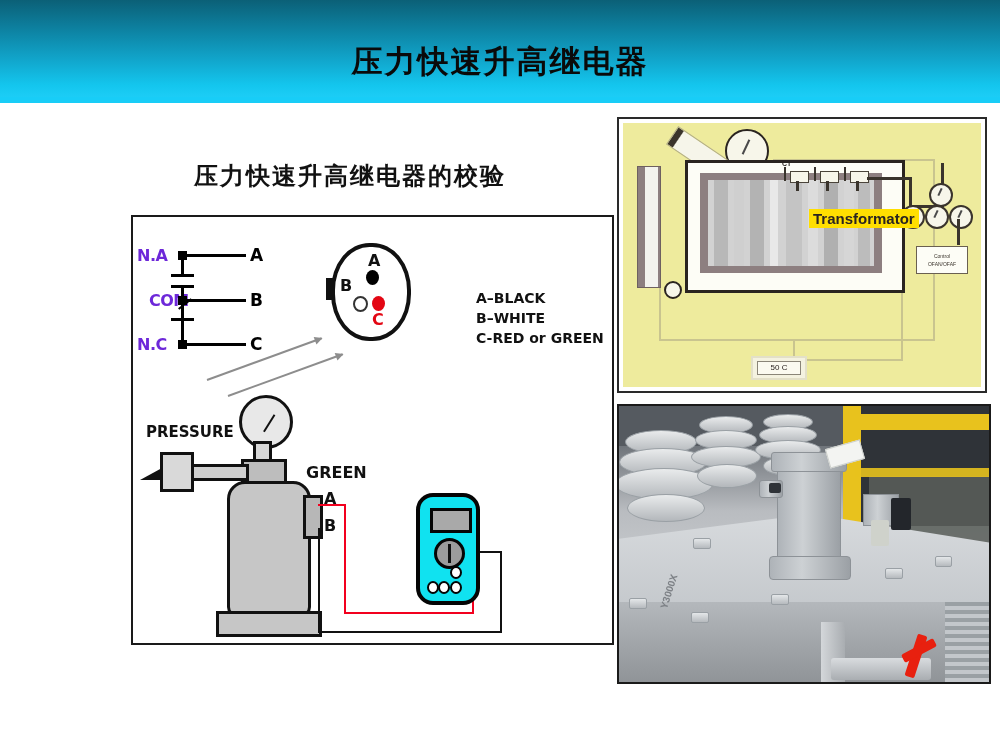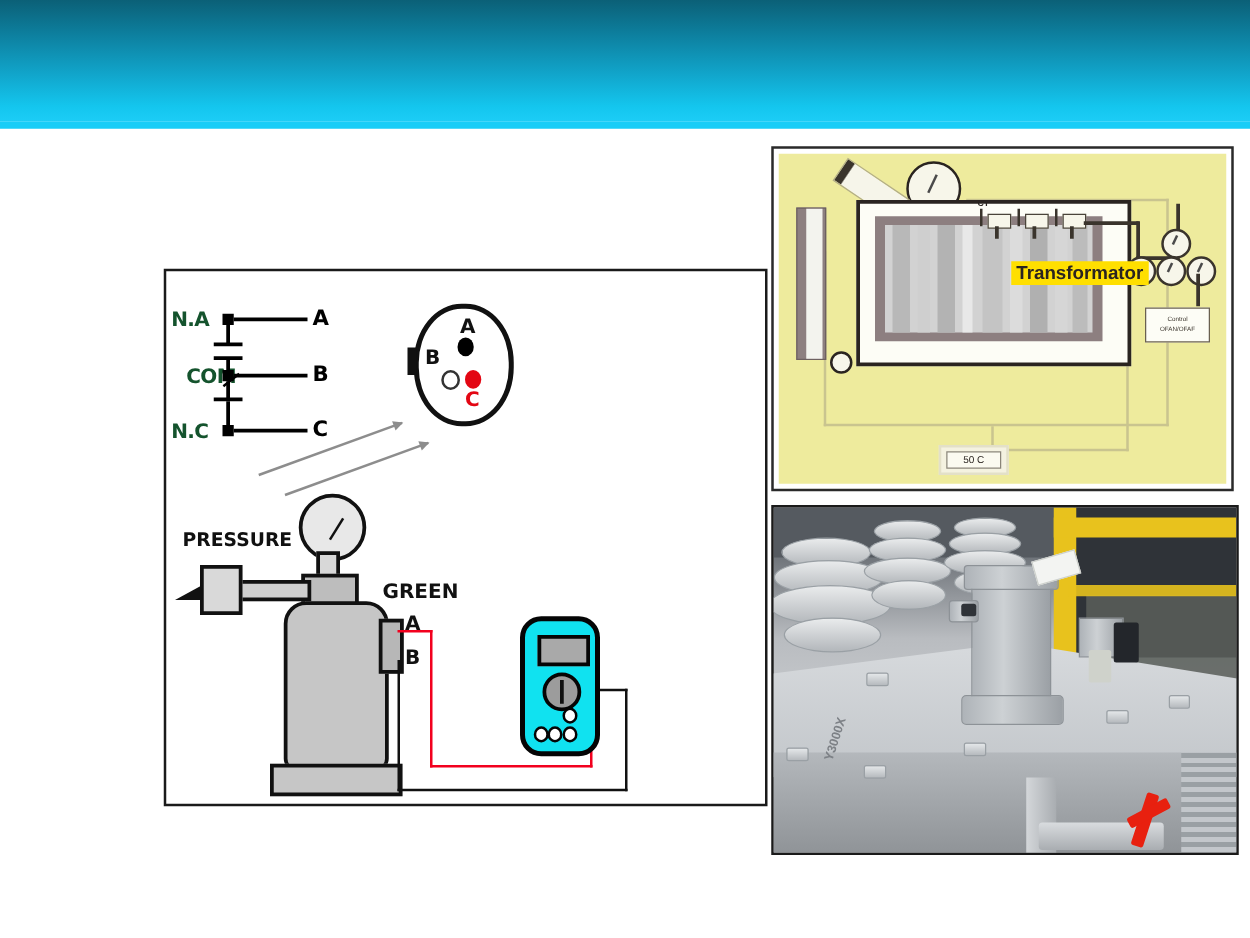--- a/index.html
+++ b/index.html
@@ -19,21 +19,21 @@
 
   
   .subtitle{position:absolute;left:135px;top:160px;width:430px;text-align:center;
             font-size:24px;font-weight:bold;color:#111;letter-spacing:2px;
             font-family:"DejaVu Sans","Liberation Sans",sans-serif;}
   .diagram-frame{position:absolute;left:131px;top:215px;width:479px;height:426px;
             border:2px solid #1a1a1a;background:#ffffff;}
 
   
   .cb{position:absolute;}
-  .cb-label{position:absolute;font-size:16px;font-weight:bold;color:#14532d;
+  .cb-label{position:absolute;font-size:16px;font-weight:bold;color:#6d28d9;
             font-family:"DejaVu Sans","Liberation Sans",sans-serif;letter-spacing:-.5px;}
   .cb-term{position:absolute;font-size:17px;font-weight:bold;color:#000;
             font-family:"DejaVu Sans","Liberation Sans",sans-serif;}
   .wire-h{position:absolute;height:3px;background:#000;}
   .wire-v{position:absolute;width:3px;background:#000;}
   .node{position:absolute;width:9px;height:9px;background:#000;}
   .contact-bar{position:absolute;height:3px;background:#000;}
 
   
   .conn{position:absolute;left:331px;top:243px;width:72px;height:90px;
@@ -163,21 +163,23 @@
   .photo-txt{position:absolute;color:#7d8186;font-size:10px;font-weight:bold;
         transform:rotate(-72deg);font-family:"Liberation Sans",sans-serif;}
 </style>
 </head>
 <body>
 
 <div class="slide">
 
   <div class="header"></div>
   <div class="header-underline"></div>
-
+  <div class="header-title">压力快速升高继电器</div>
+
+  <div class="subtitle">压力快速升高继电器的校验</div>
 
   <div class="diagram-frame">
 
     <div class="cb">
       <div class="cb-label" style="left:4px;top:29px;">N.A</div>
       <div class="cb-label" style="left:16px;top:74px;">COM</div>
       <div class="cb-label" style="left:4px;top:118px;">N.C</div>
 
       <div class="node" style="left:45px;top:34px;"></div>
       <div class="node" style="left:45px;top:79px;"></div>
@@ -194,20 +196,25 @@
       <div class="contact-bar" style="left:38px;top:101px;width:23px;"></div>
       <div class="wire-v" style="left:48px;top:88px;height:14px;"></div>
       <div class="wire-v" style="left:48px;top:104px;height:20px;"></div>
       <div style="position:absolute;left:44px;top:86px;width:16px;height:2px;background:#000;transform:rotate(-38deg);"></div>
 
       <div class="cb-term" style="left:117px;top:28px;">A</div>
       <div class="cb-term" style="left:117px;top:73px;">B</div>
       <div class="cb-term" style="left:117px;top:117px;">C</div>
     </div>
 
+    <div class="legend" style="left:343px;top:71px;">
+      <div>A–BLACK</div>
+      <div>B–WHITE</div>
+      <div>C-RED or GREEN</div>
+    </div>
 
     <div class="arrow" style="left:74px;top:162px;width:122px;transform:rotate(-20deg);"></div>
     <div class="arrow" style="left:95px;top:178px;width:122px;transform:rotate(-20deg);"></div>
 
   </div>
 
   <div class="conn"></div>
   <div class="conn-key"></div>
   <div class="pin-lbl" style="left:368px;top:251px;color:#111;">A</div>
   <div class="pin-dot" style="left:366px;top:270px;background:#000;"></div>

